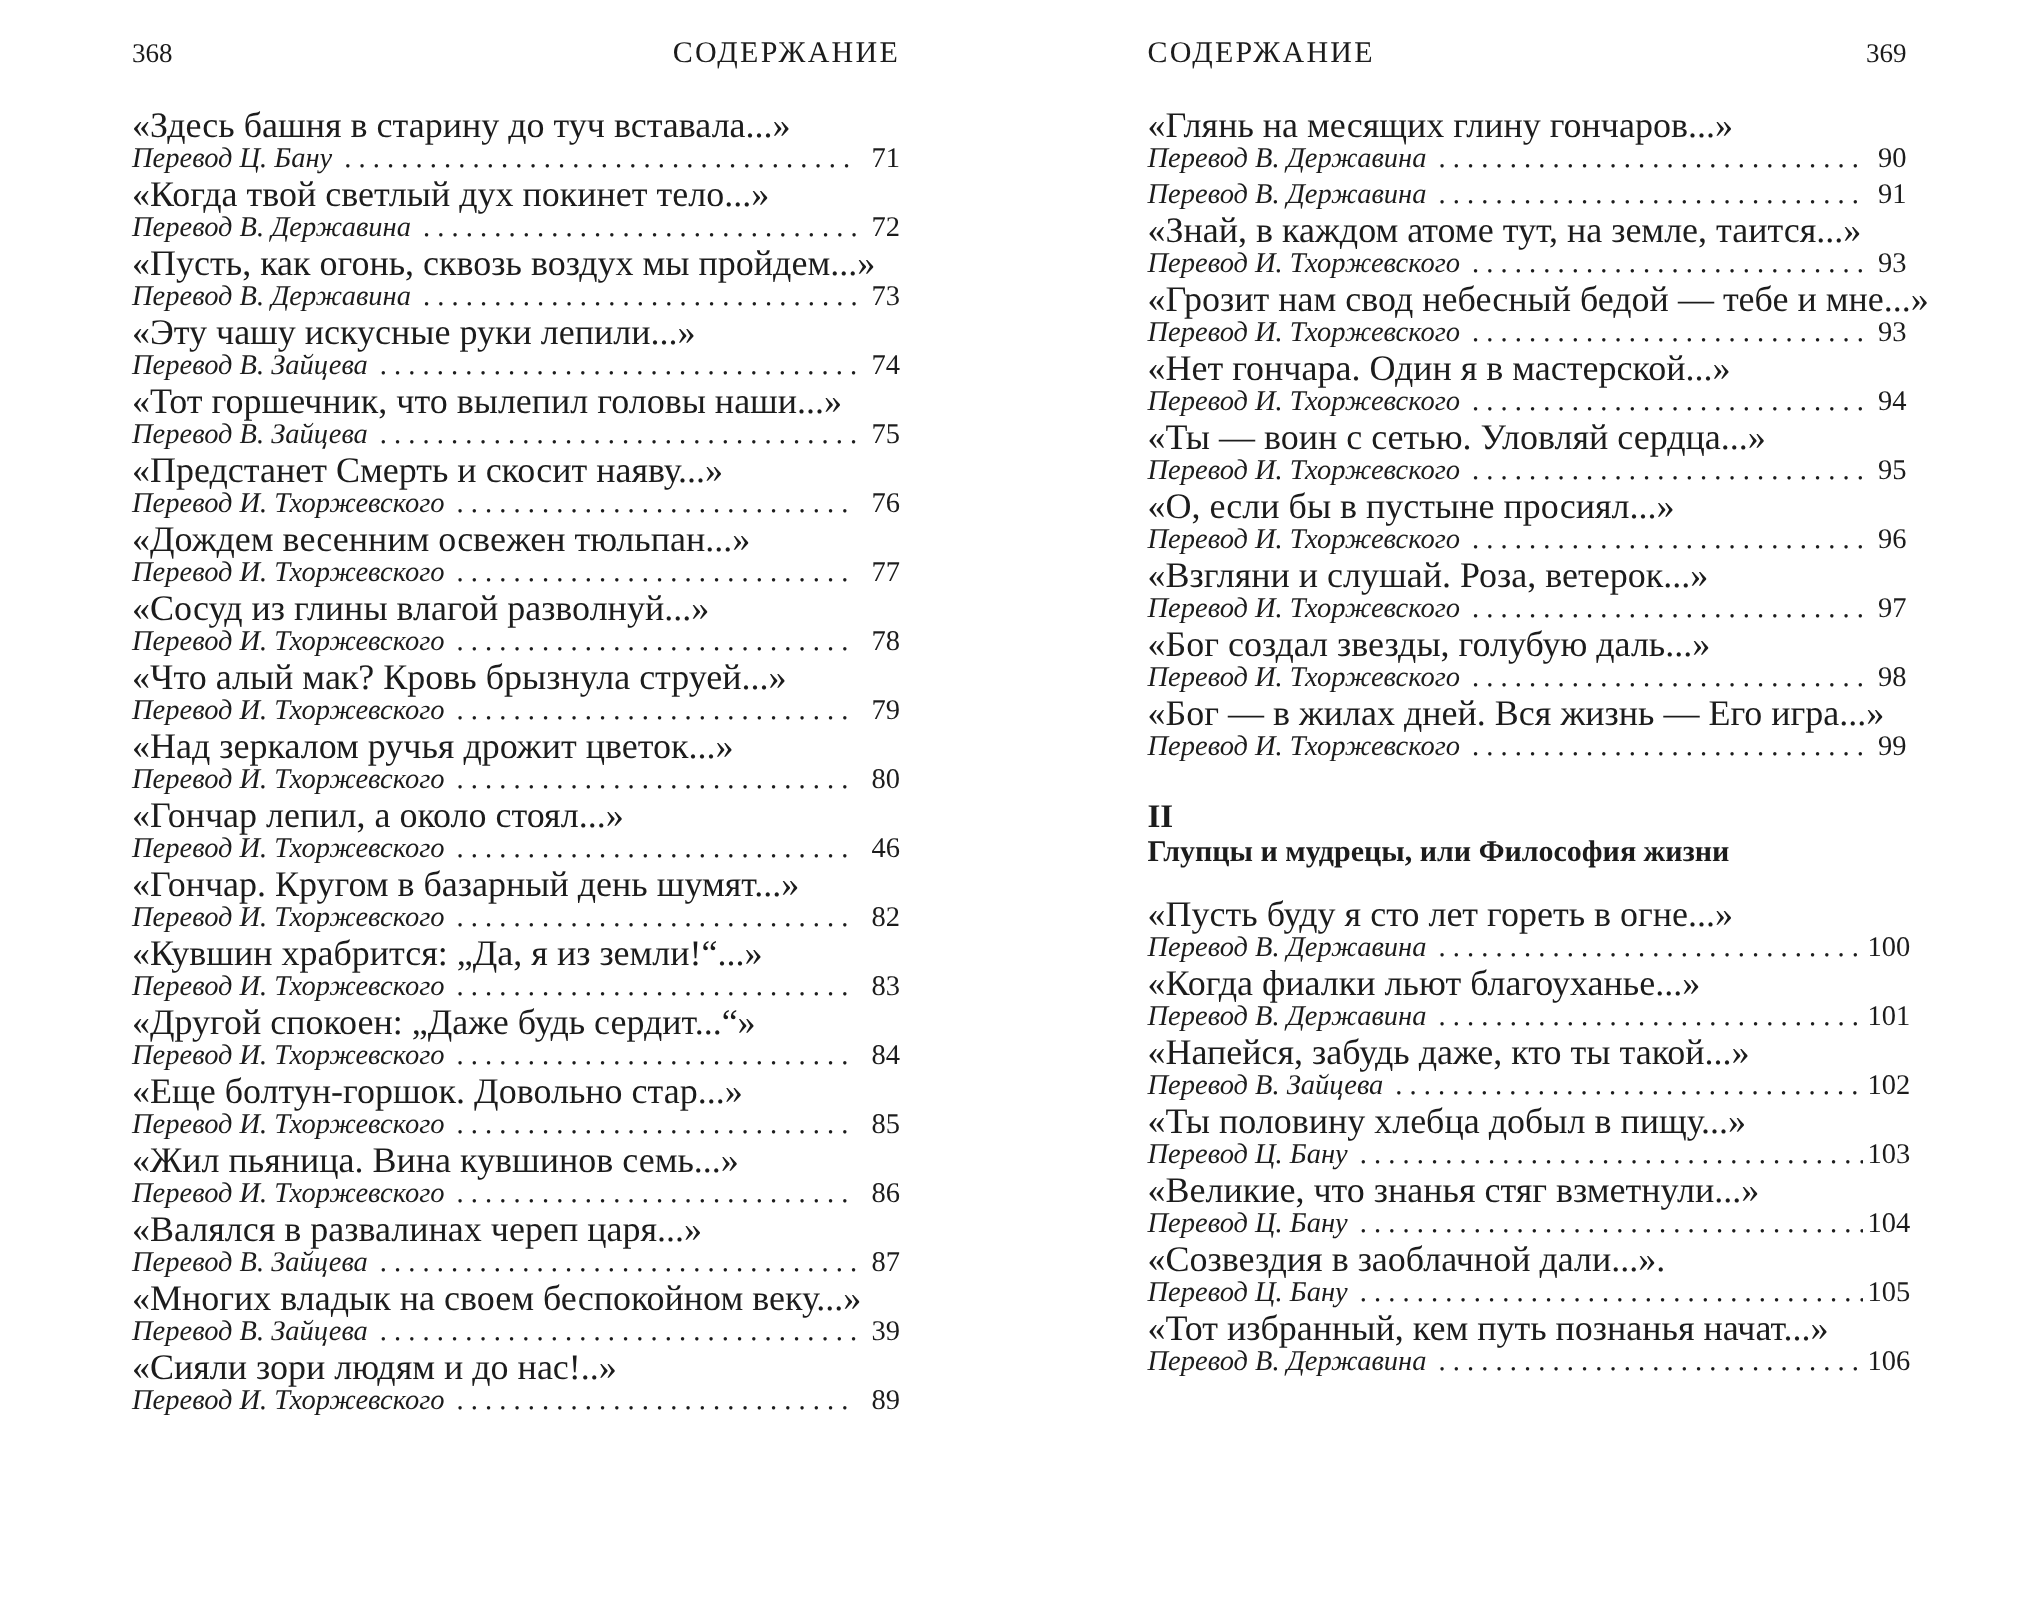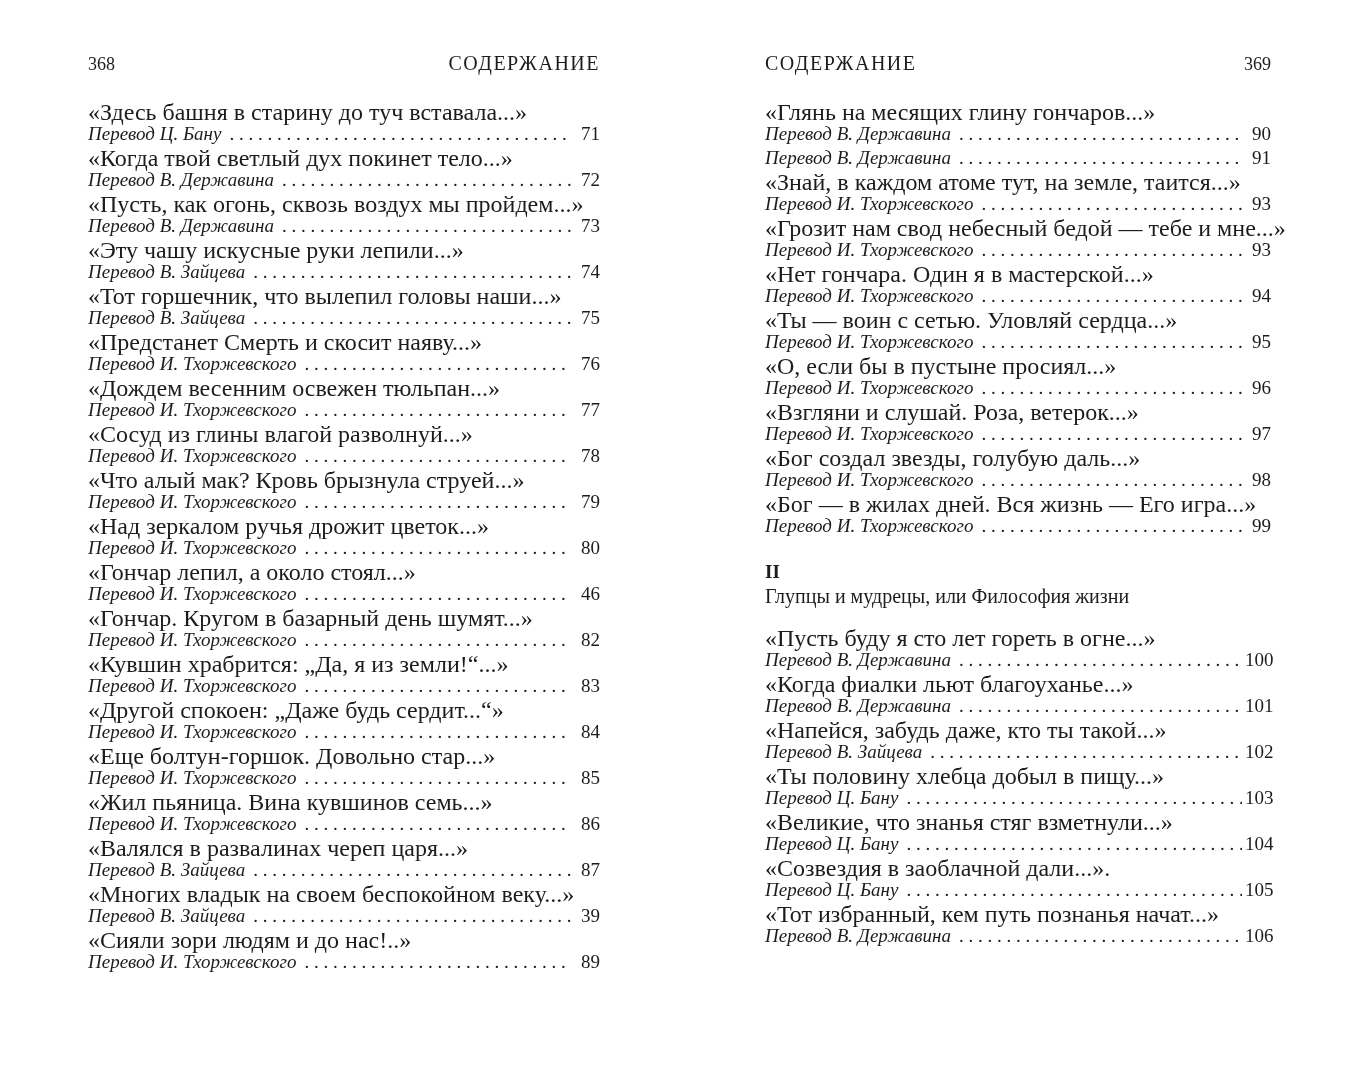--- a/index.html
+++ b/index.html
@@ -7,21 +7,21 @@
     padding: 0;
     background: #ffffff;
     width: 1361px;
     height: 1080px;
     overflow: hidden;
     font-family: "Liberation Serif", serif;
     color: #1c1c1c;
   }
   .spread {
     display: flex;
-    padding-top: 52px;
+    padding-top: 24px;
     box-sizing: border-box;
   }
   .page {
     box-sizing: border-box;
   }
   .page-left {
     width: 512px;
     margin-left: 88px;
   }
   .page-right {
@@ -74,27 +74,27 @@
   .pagenum {
     white-space: nowrap;
     min-width: 26px;
     text-align: right;
   }
   .section-heading {
     margin-top: 24px;
     margin-bottom: 18px;
   }
   .section-number {
-    font-size: 19px;
+    font-size: 22px;
     font-weight: 700;
     line-height: 22px;
   }
   .section-title {
     font-size: 20px;
-    font-weight: 400;
+    font-weight: 700;
     line-height: 26px;
   }
 </style>
 </head>
 <body>
 
 <div class="spread">
 
   <div class="page page-left">
     <div class="running-head">

